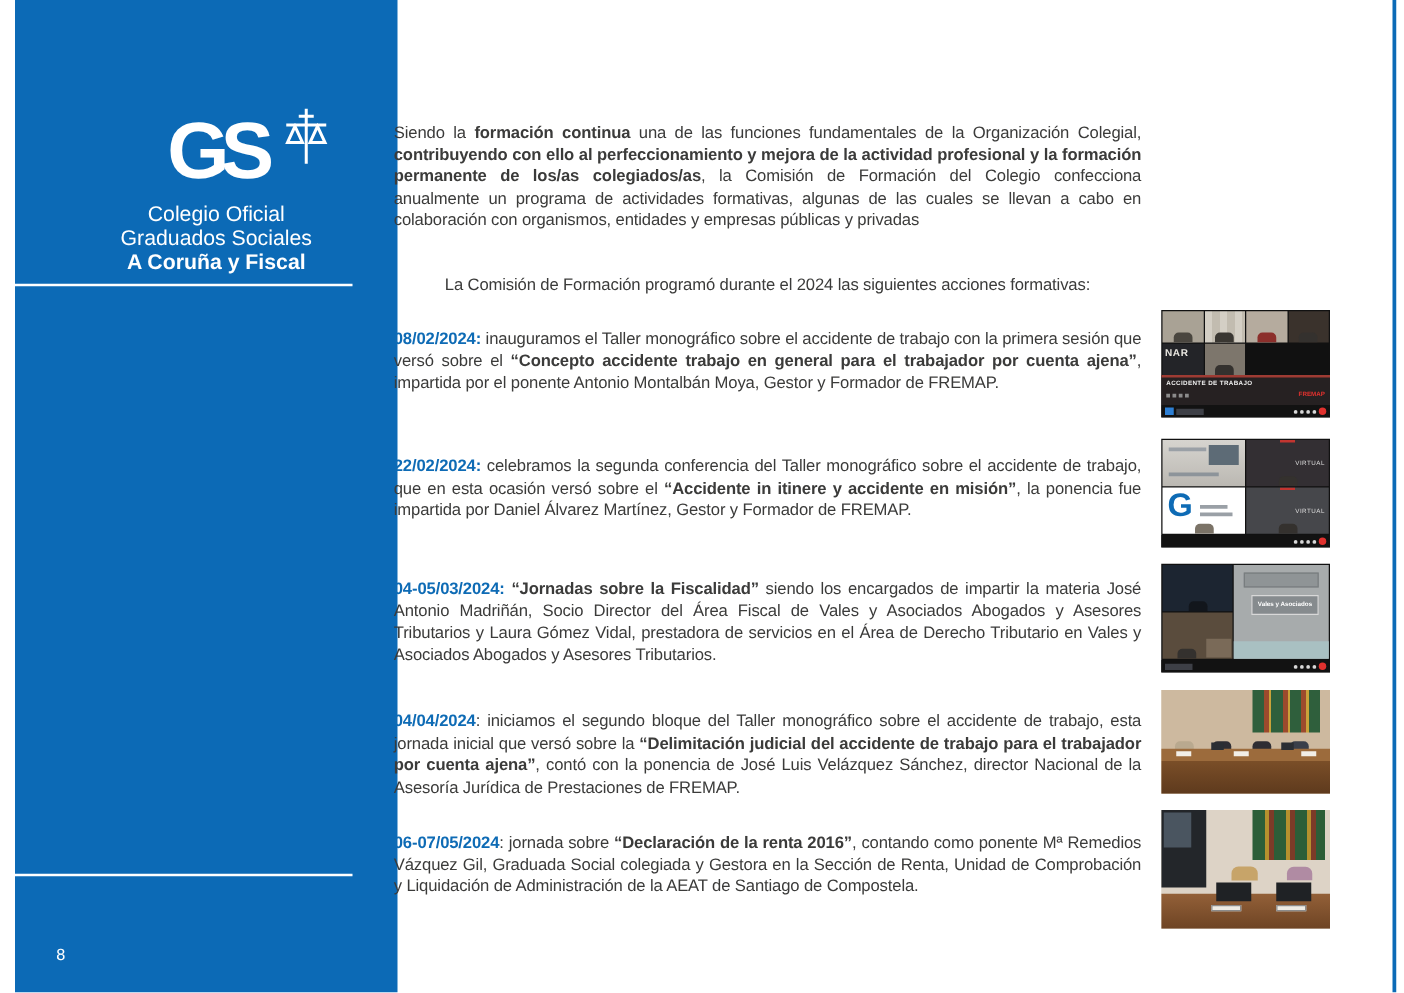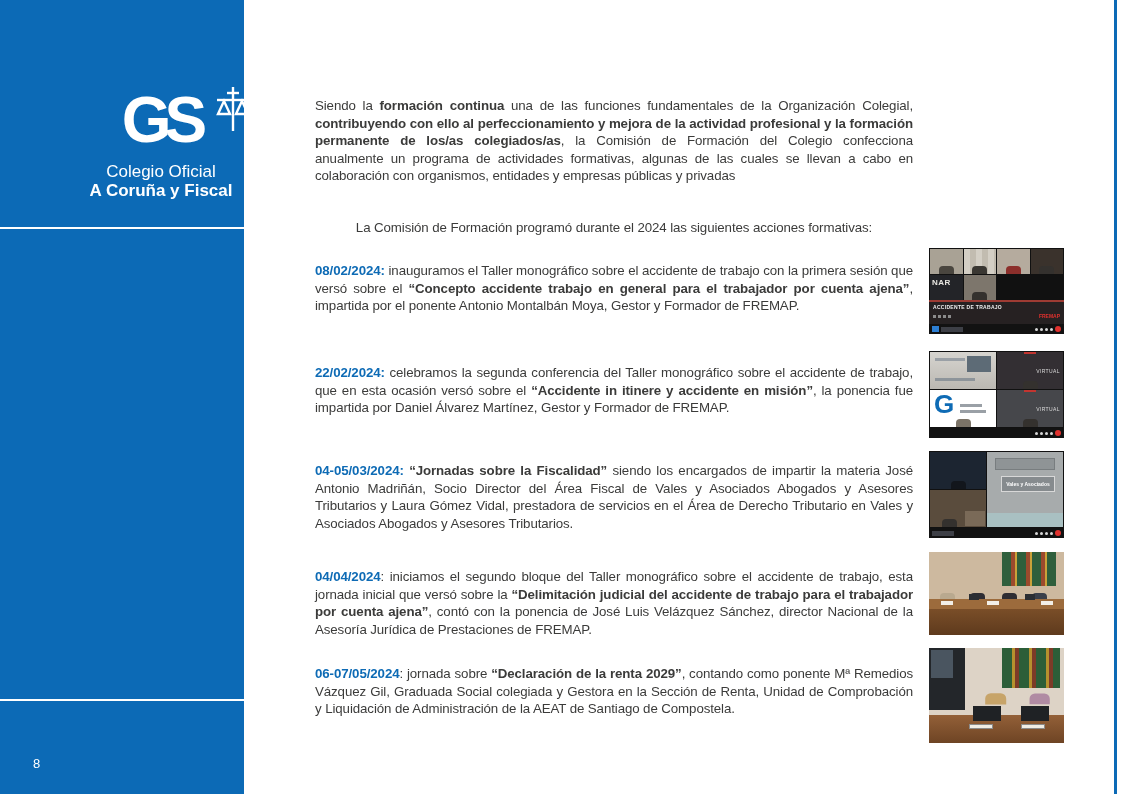--- a/index.html
+++ b/index.html
@@ -5,21 +5,21 @@
   :root{
     --accent-blue:#0e6bb5;
     --sidebar-blue:#0c6ab6;
     --text-color:#3b3b3a;
   }
   *{margin:0;padding:0;box-sizing:border-box;}
   body{background:#fff;font-family:"Liberation Sans",sans-serif;}
   #page{position:relative;width:1123px;height:794px;background:#fff;overflow:hidden;color:var(--text-color);}
 
   
-  #sidebar{position:absolute;left:0;top:0;width:244px;height:794px;background:var(--sidebar-blue);color:#fff;}
+  #sidebar{position:absolute;left:12px;top:0;width:306px;height:794px;background:var(--sidebar-blue);color:#fff;}
   .logo-block{position:absolute;left:48px;top:86px;width:226px;text-align:center;}
   .logo-mark{position:relative;height:72px;margin-bottom:4px;}
   .logo-letters{font-size:64px;font-weight:bold;letter-spacing:-7px;line-height:68px;color:#fff;}
   .logo-scales{position:absolute;top:-2px;right:22px;}
   .logo-line{font-size:17px;line-height:19px;color:#fff;}
   .logo-line.bold{font-weight:bold;}
   .side-rule{position:absolute;left:0;width:270px;height:2px;background:#fff;}
   #rule-top{top:227px;}
   #rule-bottom{top:699px;}
   #section-label{position:absolute;left:0;top:650px;width:270px;text-align:right;font-size:27px;font-weight:bold;letter-spacing:1px;color:#fff;}
@@ -114,41 +114,42 @@
           <g stroke="#ffffff" stroke-width="2.4" fill="none">
             <line x1="19" y1="3" x2="19" y2="47"></line>
             <line x1="13" y1="9" x2="25" y2="9"></line>
             <line x1="3" y1="16" x2="35" y2="16"></line>
             <polygon points="10,17 4,30 16,30"></polygon>
             <polygon points="28,17 22,30 34,30"></polygon>
           </g>
         </svg>
       </div>
       <div class="logo-line">Colegio Oficial</div>
+      <div class="logo-line">Graduados Sociales</div>
       <div class="logo-line bold">A Coruña y Fiscal</div>
     </div>
     <div class="side-rule" id="rule-top"></div>
     <div class="side-rule" id="rule-bottom"></div>
     <div id="page-number">8</div>
   </div>
 
 
   <p class="bodytext" id="intro-paragraph"><span>Siendo la </span><span class="b">formación continua</span><span> una de las funciones fundamentales de la Organización Colegial, </span><span class="b">contribuyendo con ello al perfeccionamiento y mejora de la actividad profesional y la formación permanente de los/as colegiados/as</span><span>, la Comisión de Formación del Colegio confecciona anualmente un programa de actividades formativas, algunas de las cuales se llevan a cabo en colaboración con organismos, entidades y empresas públicas y privadas</span></p>
 
   <p class="bodytext" id="intro-line2">La Comisión de Formación programó durante el 2024 las siguientes acciones formativas:</p>
 
   <p class="bodytext entry" id="entry-1"><span class="date">08/02/2024:</span><span><span> inauguramos el Taller monográfico sobre el accidente de trabajo con la primera sesión que versó sobre el </span><span class="b">“Concepto accidente trabajo en general para el trabajador por cuenta ajena”</span><span>, impartida por el ponente Antonio Montalbán Moya, Gestor y Formador de FREMAP.</span></span></p>
 
   <p class="bodytext entry" id="entry-2"><span class="date">22/02/2024:</span><span><span> celebramos la segunda conferencia del Taller monográfico sobre el accidente de trabajo, que en esta ocasión versó sobre el </span><span class="b">“Accidente in itinere y accidente en misión”</span><span>, la ponencia fue impartida por Daniel Álvarez Martínez, Gestor y Formador de FREMAP.</span></span></p>
 
   <p class="bodytext entry" id="entry-3"><span class="date">04-05/03/2024:</span><span><span> </span><span class="b">“Jornadas sobre la Fiscalidad”</span><span> siendo los encargados de impartir la materia José Antonio Madriñán, Socio Director del Área Fiscal de Vales y Asociados Abogados y Asesores Tributarios y Laura Gómez Vidal, prestadora de servicios en el Área de Derecho Tributario en Vales y Asociados Abogados y Asesores Tributarios.</span></span></p>
 
   <p class="bodytext entry" id="entry-4"><span class="date">04/04/2024</span><span><span>: iniciamos el segundo bloque del Taller monográfico sobre el accidente de trabajo, esta jornada inicial que versó sobre la </span><span class="b">“Delimitación judicial del accidente de trabajo para el trabajador por cuenta ajena”</span><span>, contó con la ponencia de José Luis Velázquez Sánchez, director Nacional de la Asesoría Jurídica de Prestaciones de FREMAP.</span></span></p>
 
-  <p class="bodytext entry" id="entry-5"><span class="date">06-07/05/2024</span><span><span>: jornada sobre </span><span class="b">“Declaración de la renta 2029”</span><span>, contando como ponente Mª Remedios Vázquez Gil, Graduada Social colegiada y Gestora en la Sección de Renta, Unidad de Comprobación y Liquidación de Administración de la AEAT de Santiago de Compostela.</span></span></p>
+  <p class="bodytext entry" id="entry-5"><span class="date">06-07/05/2024</span><span><span>: jornada sobre </span><span class="b">“Declaración de la renta 2016”</span><span>, contando como ponente Mª Remedios Vázquez Gil, Graduada Social colegiada y Gestora en la Sección de Renta, Unidad de Comprobación y Liquidación de Administración de la AEAT de Santiago de Compostela.</span></span></p>
 
   <div class="photo" id="photo-1" aria-label="video-call-grid-3x2">
     <div class="vgrid ph1-grid">
       <div class="tile" style="background:#a9a295">
           <span class="person"><span class="hd"></span><span class="bd" style="background:#4a463f;display:block"></span></span>
         </div>
       <div class="tile" style="background:repeating-linear-gradient(90deg,#d4cfc5 0 6px,#c2bcb0 6px 12px)">
           <span class="person"><span class="hd"></span><span class="bd" style="background:#3a3732;display:block"></span></span>
         </div>
       <div class="tile" style="background:#b5ab9e">

